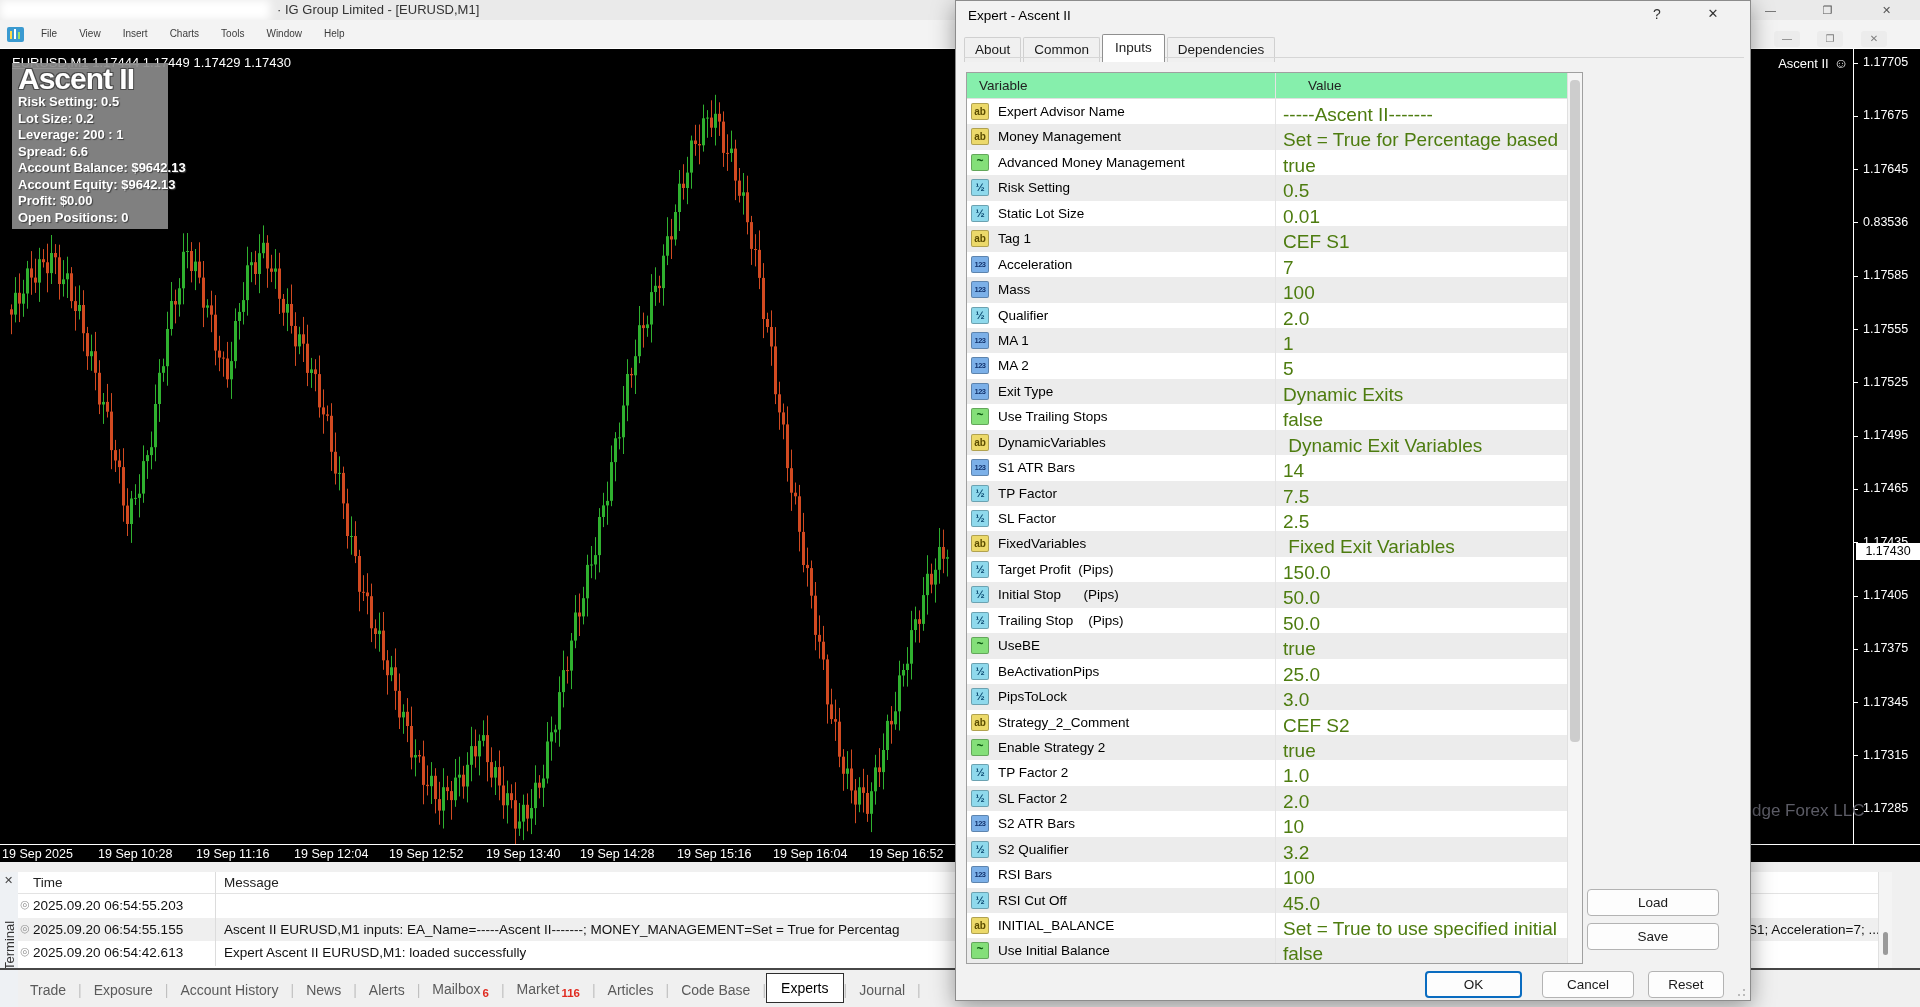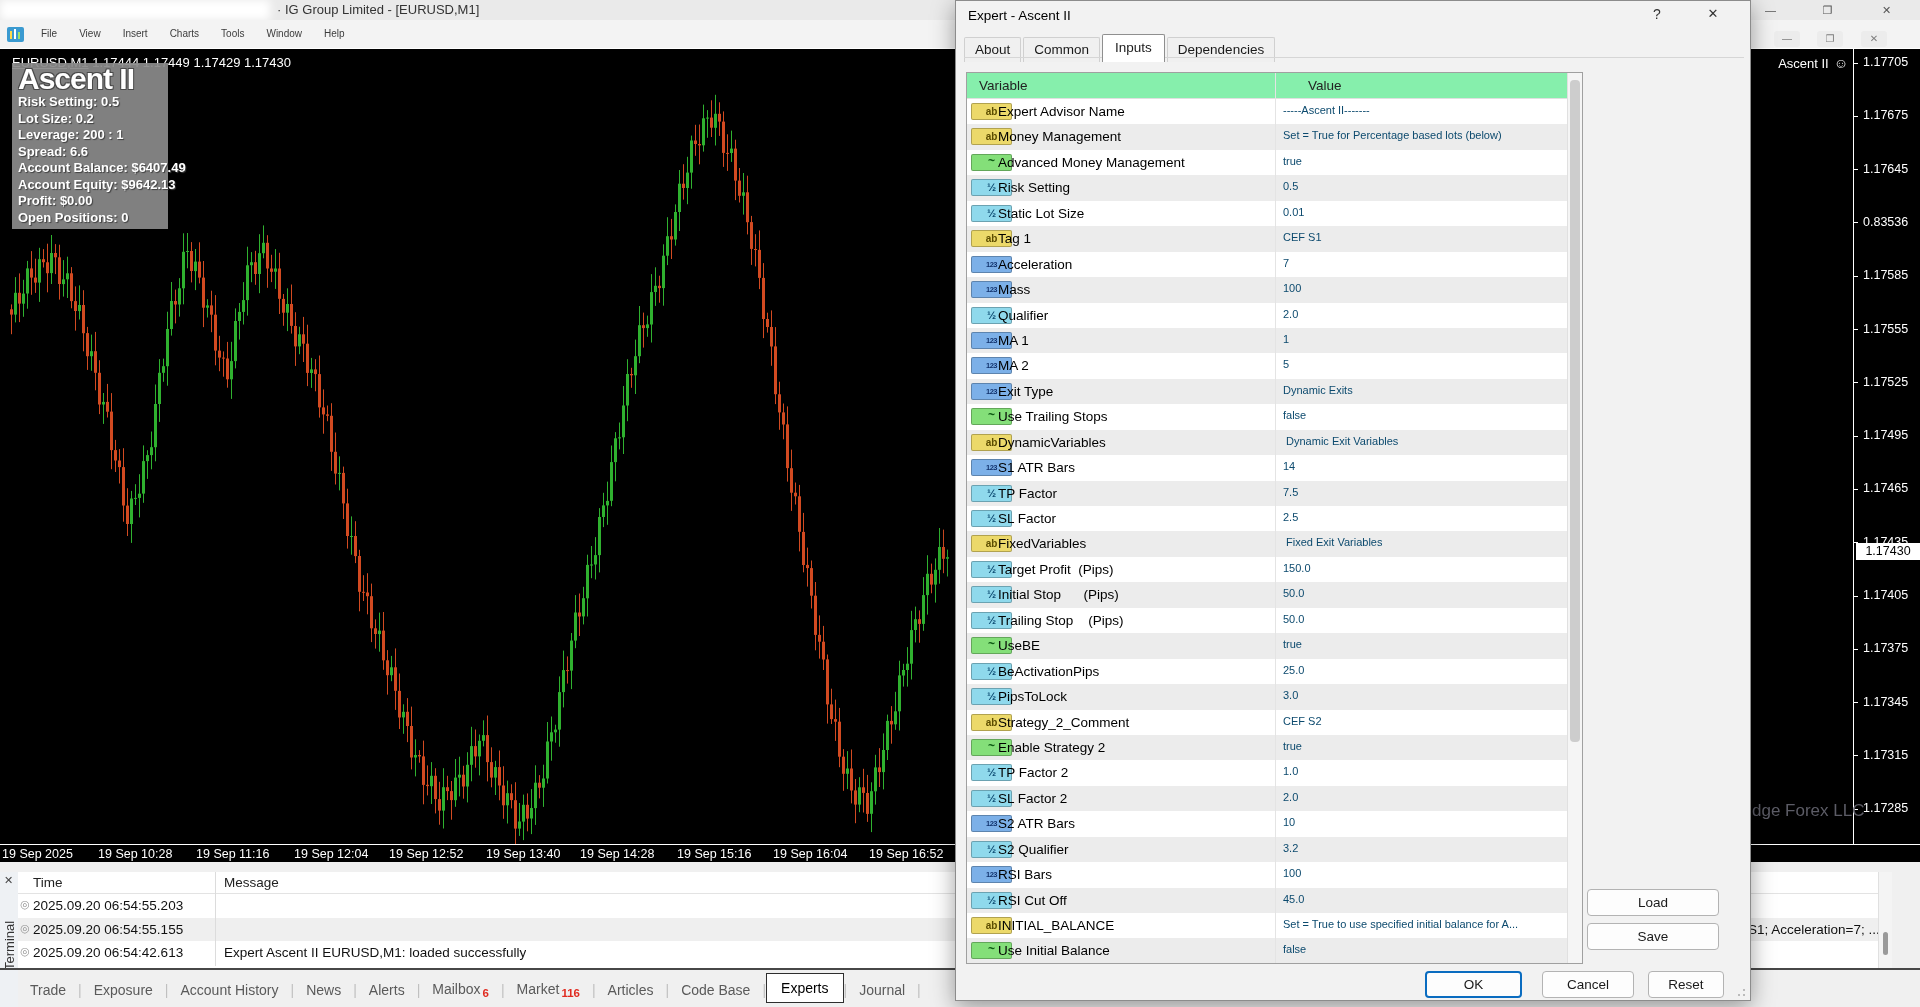--- a/index.html
+++ b/index.html
@@ -90,28 +90,28 @@
   .dtab.active { background:#fff; border-color:#8f8f8f; padding:5px 12px 7px; position:relative; z-index:2; }
   .dlg-tabline { position:absolute; left:8px; top:56px; width:780px; height:1px; background:#d6d6d6; }
   .dlg-table { position:absolute; left:10px; top:71px; width:617px; height:892px; background:#fff;
                border:1px solid #a0a0a0; overflow:hidden; }
   .tbl-header { position:relative; height:26px; border-bottom:1px solid #e0e0e0; background:#86efac; }
   .tbl-h-var { position:absolute; left:12px; top:5px; font-size:13.5px; color:#222; }
   .tbl-h-val { position:absolute; left:316px; top:5px; font-size:13.5px; color:#222;margin-left:25px; }
   .tbl-colline { position:absolute; left:308px; top:0; width:1px; height:890px; background:#e4e4e4; z-index:3; }
   .trow { position:relative; height:25.45px; }
   .trow.alt { background:#ececec; }
-  .ticon { position:absolute; left:4px; top:4px; width:41px; height:17px; border-radius:2px;
+  .ticon { position:absolute; left:4px; top:4px; width:18px; height:17px; border-radius:2px;
            font-weight:bold; text-align:center; border:1px solid rgba(0,0,0,0.25); }
   .ticon.text   { background:#ecd96a; color:#5c4d00; font-size:10px; line-height:15px; }
   .ticon.double { background:#8fd9ec; color:#0c4b72; font-size:11px; line-height:15px; }
   .ticon.int    { background:#7cb0e8; color:#12336e; font-size:7.5px; line-height:16px; letter-spacing:-0.5px; }
   .ticon.bool   { background:#84df79; color:#0e5c14; font-size:12px; line-height:13px; }
   .tname { position:absolute; left:31px; top:5px; font-size:13.5px; color:#000; white-space:pre; }
-  .tvalue { position:absolute; left:316px; top:5px; font-size:11px; color:#0c4a6e; white-space:pre;
+  .tvalue { position:absolute; left:316px; top:5px; font-size:19px; color:#4d7c0f; white-space:pre;
             max-width:280px; overflow:hidden; }
   .tbl-scroll { position:absolute; right:0; top:0; width:15px; height:890px; background:#f5f5f5;
                 border-left:1px solid #e0e0e0; z-index:4; }
   .tbl-thumb { position:absolute; left:2px; top:7px; width:10px; height:662px; background:#cdcdcd; border-radius:4px; }
   .dbtn { position:absolute; background:#fdfdfd; border:1px solid #b3b3b3; border-radius:4px;
           font-size:13.5px; color:#1a1a1a; text-align:center; font-family:"Liberation Sans",sans-serif; }
   .btn-load { left:631px; top:888px; width:132px; height:27px; }
   .btn-save { left:631px; top:922px; width:132px; height:27px; }
   .btn-ok { left:469px; top:970px; width:97px; height:27px; border:2px solid #0a6cc0; }
   .btn-cancel { left:586px; top:970px; width:92px; height:27px; }
@@ -634,21 +634,21 @@
       <span class="sym">EURUSD,M1</span>
       <span>1.17444 1.17449 1.17429 1.17430</span>
     </div>
     <div class="overlay">
       <div class="overlay-title">Ascent II</div>
       <div id="overlay-lines">
           <div class="overlay-line">Risk Setting: 0.5</div>
           <div class="overlay-line">Lot Size: 0.2</div>
           <div class="overlay-line">Leverage: 200 : 1</div>
           <div class="overlay-line">Spread: 6.6</div>
-          <div class="overlay-line">Account Balance: $6407.49</div>
+          <div class="overlay-line">Account Balance: $9642.13</div>
           <div class="overlay-line">Account Equity: $9642.13</div>
           <div class="overlay-line">Profit: $0.00</div>
           <div class="overlay-line">Open Positions: 0</div>
         </div>
     </div>
     <div class="ea-label">
       <span>Ascent II</span><span class="ea-smiley">☺</span>
     </div>
     <div class="price-scale" id="price-scale">
       <div class="current-price-box">1.17430</div>
@@ -709,20 +709,21 @@
         <span class="term-col-msg">Message</span>
       </div>
       <div id="term-rows">
           <div class="term-row">
             <span class="term-bullet">◎</span>
             <span class="term-time">2025.09.20 06:54:55.203</span>
           </div>
           <div class="term-row alt">
             <span class="term-bullet">◎</span>
             <span class="term-time">2025.09.20 06:54:55.155</span>
+            <span class="term-msg">Ascent II EURUSD,M1 inputs: EA_Name=-----Ascent II-------; MONEY_MANAGEMENT=Set = True for Percentag</span>
             <span class="term-fragment">S1; Acceleration=7; ...</span>
           </div>
           <div class="term-row">
             <span class="term-bullet">◎</span>
             <span class="term-time">2025.09.20 06:54:42.613</span>
             <span class="term-msg">Expert Ascent II EURUSD,M1: loaded successfully</span>
           </div>
         </div>
       <div class="term-vline"></div>
     </div>

